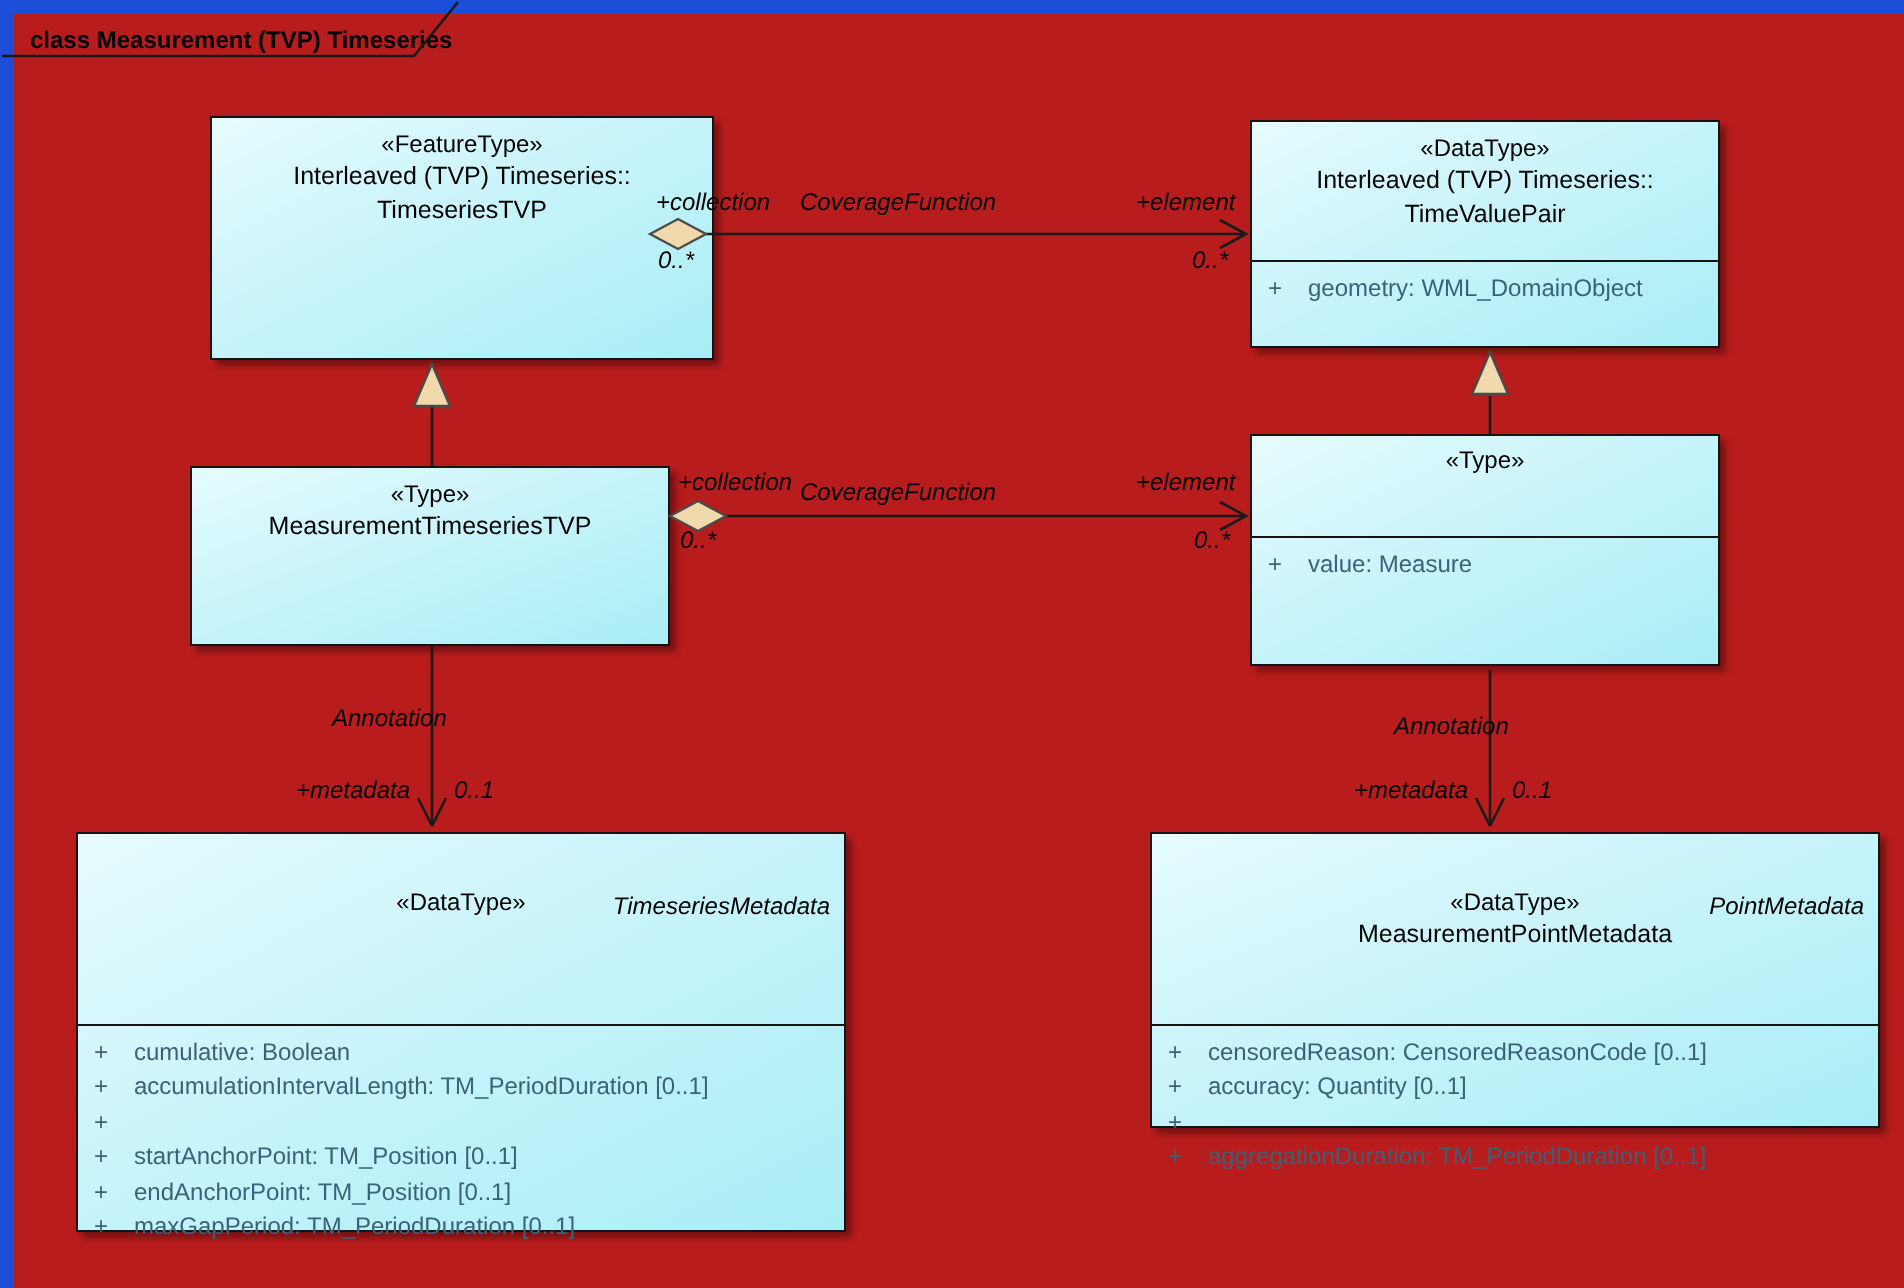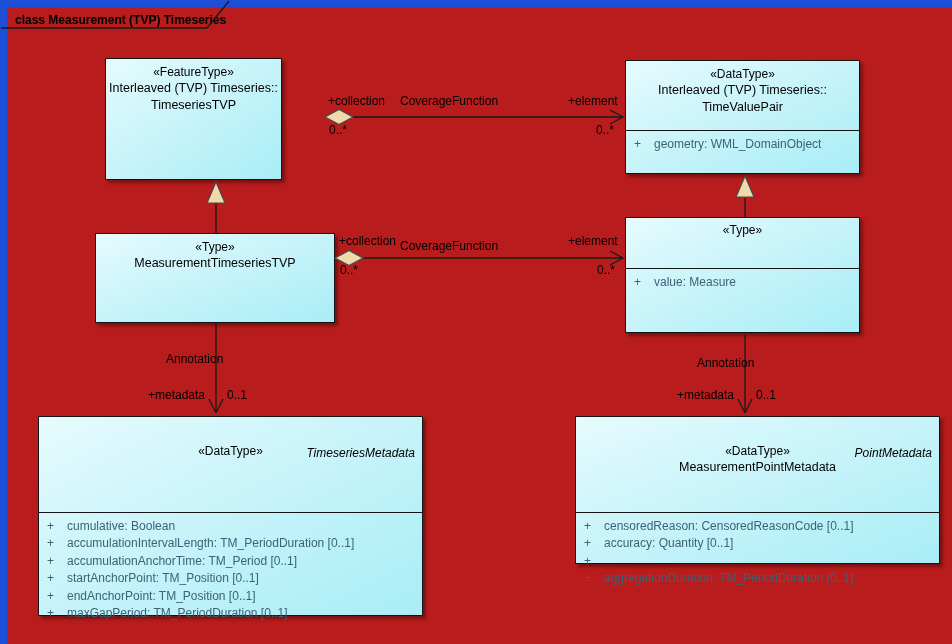--- a/index.html
+++ b/index.html
@@ -12,33 +12,33 @@
     box-shadow:3px 3px 3px rgba(0,0,0,0.35);box-sizing:border-box;}
   .uml-head{position:relative;text-align:center;box-sizing:border-box;}
   .stereotype{font-size:12px;line-height:16px;color:#000;margin-top:5px;}
   .has-tag .stereotype{margin-top:26px;}
   .cls-name{font-size:12.5px;font-weight:normal;line-height:17px;color:#000;}
   .tag{position:absolute;top:3px;right:7px;font-size:12px;font-style:italic;color:#000;}
   .uml-attrs{border-top:1.5px solid #141414;padding-top:5px;}
   .attr-row{display:flex;font-size:12px;line-height:17.4px;color:#3b6276;white-space:nowrap;}
   .attr-row .vis{width:20px;padding-left:8px;flex:none;}
   
-  #box-timeseries-tvp{left:105px;top:58px;width:177px;height:122px;}
+  #box-timeseries-tvp{left:105px;top:58px;width:252px;height:122px;}
   #box-time-value-pair{left:625px;top:60px;width:235px;height:114px;}
   #box-time-value-pair .uml-head{height:64px;}
   #box-measurement-timeseries-tvp{left:95px;top:233px;width:240px;height:90px;}
   #box-measure-time-value-pair{left:625px;top:217px;width:235px;height:116px;}
   #box-measure-time-value-pair .uml-head{height:46px;}
   #box-measure-time-value-pair .stereotype{margin-top:4px;}
   #box-measurement-timeseries-metadata{left:38px;top:416px;width:385px;height:200px;}
   #box-measurement-timeseries-metadata .uml-head{height:69px;}
   #box-measurement-point-metadata{left:575px;top:416px;width:365px;height:148px;}
   #box-measurement-point-metadata .uml-head{height:69px;}
   
-  .clabel{position:absolute;font-size:12px;color:#000;white-space:nowrap;}
+  .clabel{position:absolute;font-size:12px;color:#000;white-space:nowrap;font-style:italic;}
   .center{text-align:left;}
   .right{text-align:right;}
   #lbl-top-collection{left:328px;top:94px;}
   #lbl-top-name{left:400px;top:94px;width:160px;}
   #lbl-top-element{left:568px;top:94px;}
   #lbl-top-mult-src{left:329px;top:123px;}
   #lbl-top-mult-tgt{left:596px;top:123px;}
   #lbl-mid-collection{left:339px;top:234px;}
   #lbl-mid-name{left:400px;top:239px;width:160px;}
   #lbl-mid-element{left:568px;top:234px;}
@@ -113,21 +113,20 @@
         <span class="attr-text">cumulative: Boolean</span>
       </div>
 
       <div class="attr-row">
         <span class="vis">+</span>
         <span class="attr-text">accumulationIntervalLength: TM_PeriodDuration [0..1]</span>
       </div>
 
       <div class="attr-row">
         <span class="vis">+</span>
-        <span class="attr-text">accumulationAnchorTime: TM_Period [0..1]</span>
       </div>
 
       <div class="attr-row">
         <span class="vis">+</span>
         <span class="attr-text">startAnchorPoint: TM_Position [0..1]</span>
       </div>
 
       <div class="attr-row">
         <span class="vis">+</span>
         <span class="attr-text">endAnchorPoint: TM_Position [0..1]</span>

